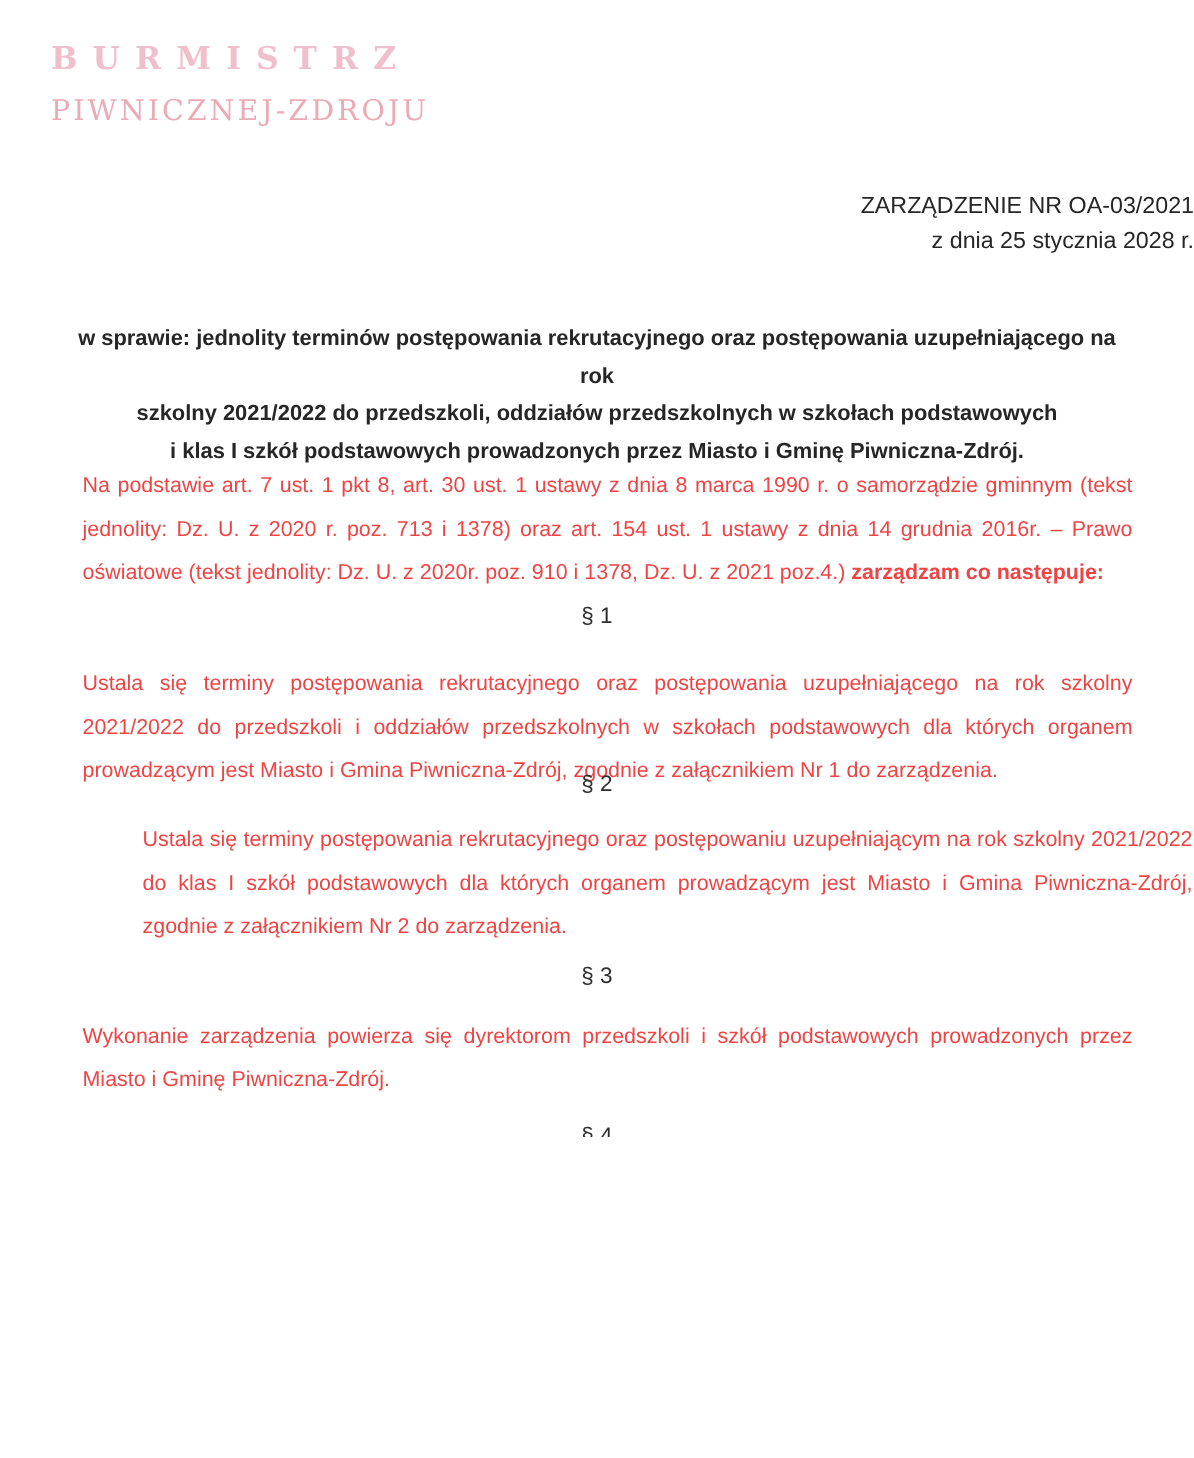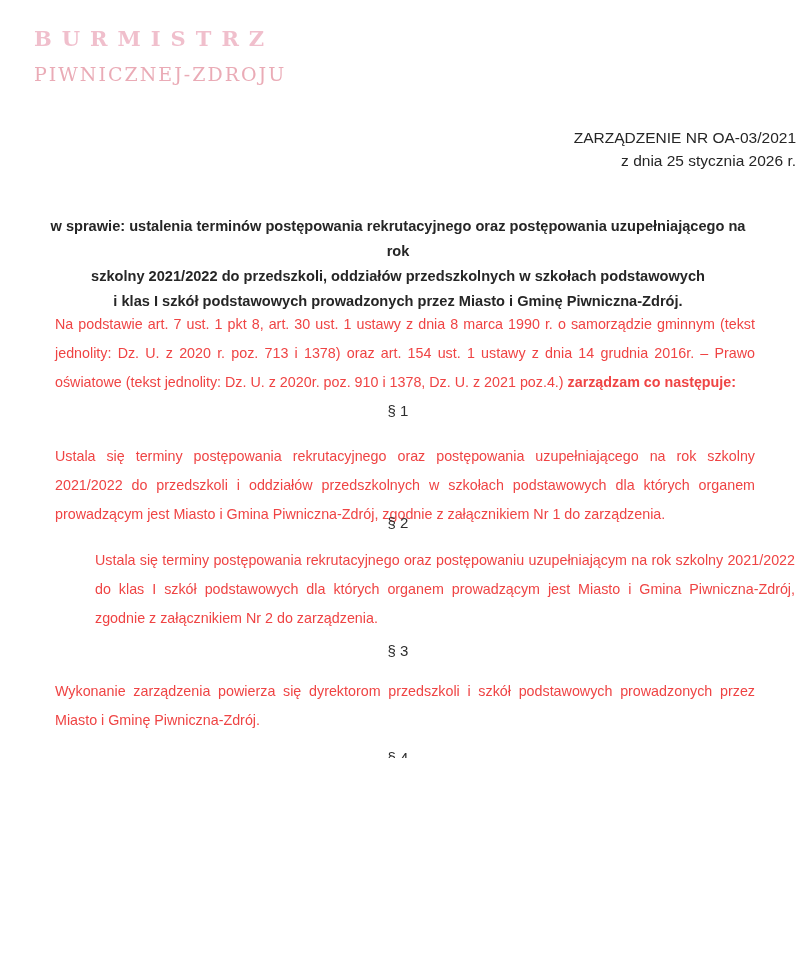--- a/index.html
+++ b/index.html
@@ -50,25 +50,25 @@
 
 <div class="page">
 
   <div class="hdr-stamp">
     <div class="l1">BURMISTRZ</div>
     <div class="l2">PIWNICZNEJ-ZDROJU</div>
   </div>
 
   <div class="title-block">
     <div>ZARZĄDZENIE NR OA-03/2021</div>
-    <div>z dnia 25 stycznia 2026 r.</div>
+    <div>z dnia 25 stycznia 2028 r.</div>
   </div>
 
   <div class="subject">
-    <div>w sprawie: ustalenia  terminów postępowania rekrutacyjnego oraz postępowania uzupełniającego na rok</div>
+    <div>w sprawie: jednolity  terminów postępowania rekrutacyjnego oraz postępowania uzupełniającego na rok</div>
     <div>szkolny 2021/2022 do przedszkoli, oddziałów przedszkolnych w szkołach podstawowych</div>
     <div>i klas I szkół podstawowych prowadzonych przez Miasto i Gminę Piwniczna-Zdrój.</div>
   </div>
 
   <div class="para legal"><span>Na podstawie art. 7 ust. 1 pkt 8, art. 30 ust. 1  ustawy z dnia 8 marca 1990 r. o samorządzie gminnym (tekst jednolity: Dz. U. z 2020 r. poz. 713 i 1378) oraz art. 154 ust. 1 ustawy z dnia 14 grudnia 2016r. – Prawo oświatowe (tekst jednolity: Dz. U. z 2020r. poz. 910 i 1378, Dz. U. z 2021 poz.4.) </span><b>zarządzam co następuje:</b></div>
 
   <div class="sec-head sh1">§ 1</div>
   <div class="para p1">Ustala się terminy  postępowania rekrutacyjnego oraz postępowania uzupełniającego na rok szkolny  2021/2022 do przedszkoli i oddziałów przedszkolnych w  szkołach podstawowych dla których organem prowadzącym jest Miasto i Gmina Piwniczna-Zdrój, zgodnie z załącznikiem Nr 1 do zarządzenia.</div>
 
   <div class="sec-head sh2">§ 2</div>

